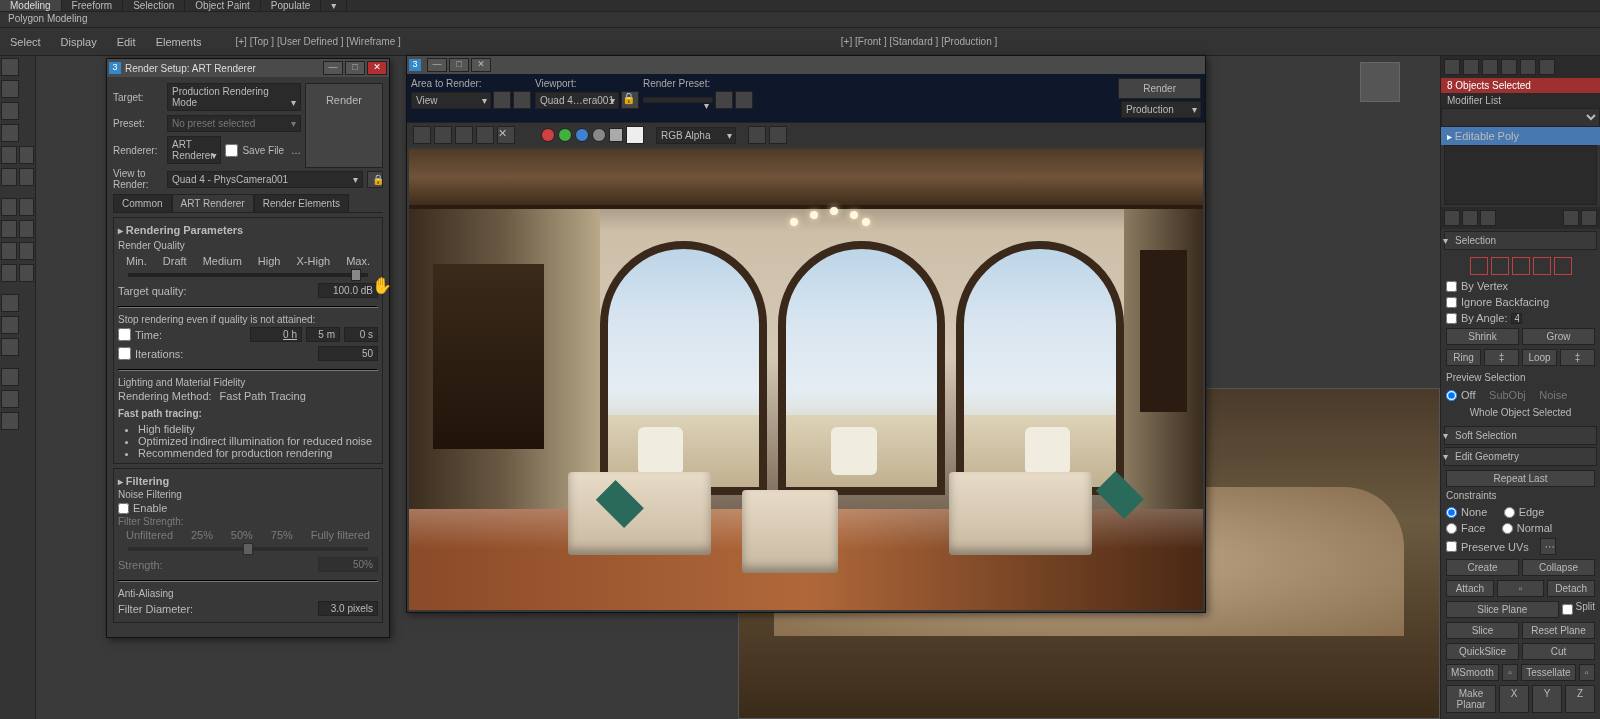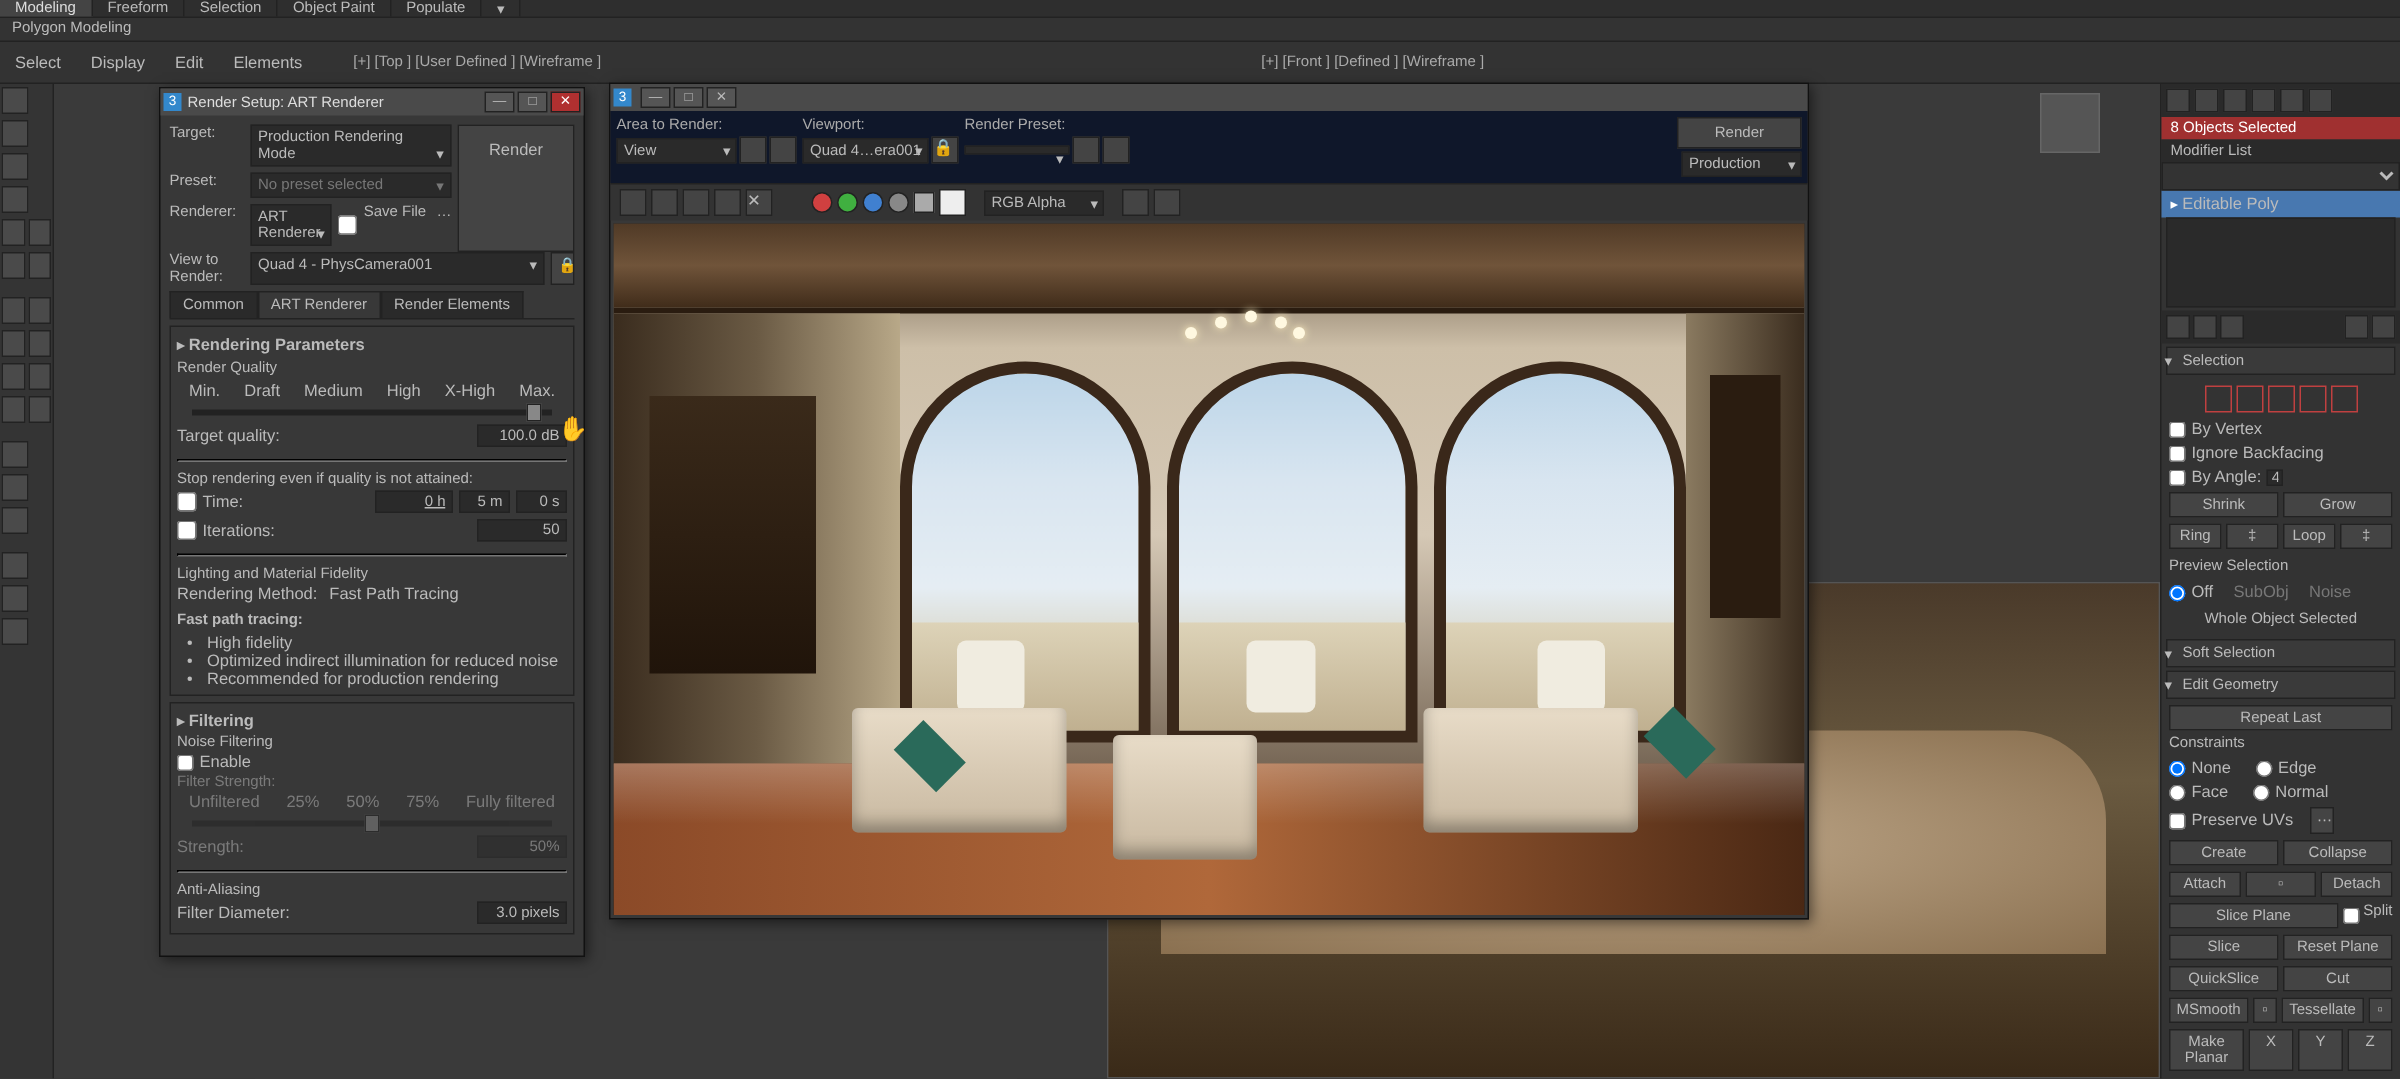--- a/index.html
+++ b/index.html
@@ -60,21 +60,21 @@
 
 
 .dlg { position:absolute; background:#383838; border:1px solid #111; box-shadow:2px 2px 8px rgba(0,0,0,0.5);}
 .dlg.render-setup{ left:106px; top:58px; width:284px; height:580px; }
 .titlebar{background:#4a4a4a;height:18px;display:flex;align-items:center;padding:0 2px;}
 .titlebar .icon{width:12px;height:12px;background:#3388cc;font-size:9px;text-align:center;color:#fff;margin-right:4px;}
 .titlebar .ttl{flex:1;font-size:10px;color:#ddd;}
 .titlebar .wb{width:20px;height:14px;background:#555;border:1px solid #222;margin-left:2px;font-size:9px;text-align:center;cursor:pointer;}
 .titlebar .wb.close{background:#b03030;color:#fff;}
 .dlg-body{padding:6px;}
-.setup-row{display:flex;gap:4px;margin-bottom:4px;}
+.setup-row{display:flex;align-items:center;gap:4px;margin-bottom:4px;}
 .setup-row .lbl{width:50px;font-size:10px;}
 .setup-row .sel{flex:1;background:#2a2a2a;border:1px solid #222;color:#bbb;font-size:10px;padding:2px 4px;position:relative;}
 .setup-row .sel::after{content:"▾";position:absolute;right:4px;}
 .render-btn{background:#444;border:1px solid #222;padding:10px 20px;font-size:11px;cursor:pointer;}
 .tab-strip{display:flex;border-bottom:1px solid #222;margin-top:4px;}
 .tab{padding:3px 8px;font-size:10px;background:#2a2a2a;border:1px solid #222;border-bottom:none;cursor:pointer;}
 .tab.active{background:#383838;}
 .roll{border:1px solid #222;margin:4px 0;padding:4px;}
 .roll-h{font-size:10px;font-weight:bold;padding:2px 0;}
 .quality-scale{display:flex;justify-content:space-between;font-size:9px;padding:2px 8px;}
@@ -130,21 +130,21 @@
   <div class="ribbon-tab">▾</div>
 </div>
 <div class="sub-ribbon">Polygon Modeling</div>
 
 <div class="cmd-row">
   <div class="cmd-btn">Select</div>
   <div class="cmd-btn">Display</div>
   <div class="cmd-btn">Edit</div>
   <div class="cmd-btn">Elements</div>
   <div class="viewport-lbl">[+] [Top ] [User Defined ] [Wireframe ]</div>
-  <div class="viewport-lbl" style="margin-left:440px">[+] [Front ] [Defined ] [Wireframe ]</div>
+  <div class="viewport-lbl" style="margin-left:440px">[+] [Front ] [Standard ] [Production ]</div>
 </div>
 
 <div class="main">
 
   <div class="icon-strip">
     <div class="row">
         <div class="ibtn"></div>
       </div>
     <div class="row">
         <div class="ibtn"></div>

